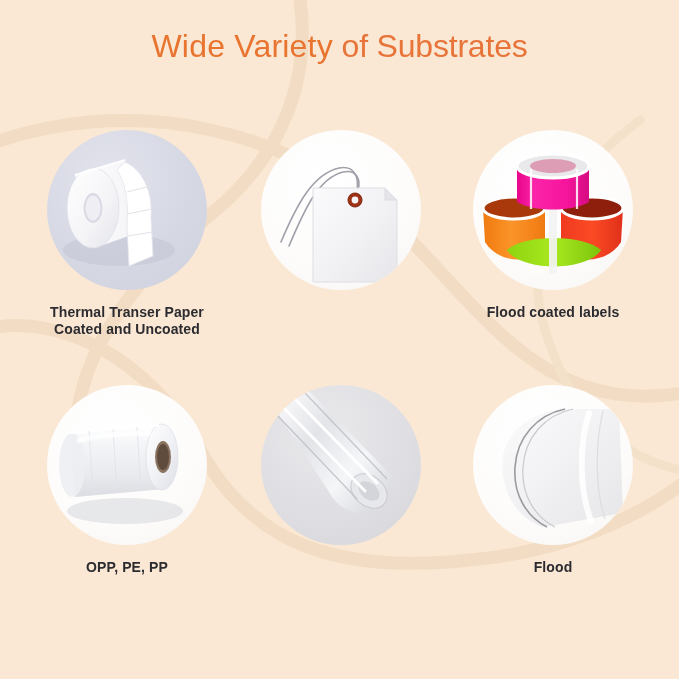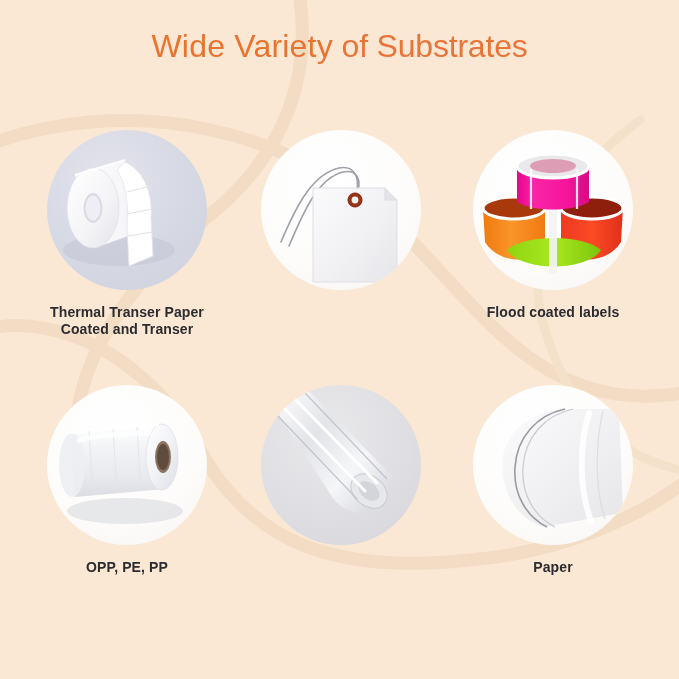--- a/index.html
+++ b/index.html
@@ -162,21 +162,21 @@
               <path d="M80 84 L105 79"></path>
               <path d="M81 106 L105 102"></path>
             </g>
 
             <path d="M28 45 L78 30" stroke="#ffffff" stroke-width="2" fill="none" opacity="0.9"></path>
           </svg>
         </div>
       </div>
       <div class="caption">
         <span>Thermal Transer Paper</span>
-        <span class="l2">Coated and Transer</span>
+        <span class="l2">Coated and Uncoated</span>
       </div>
     </div>
 
     <div class="cell r1 c2">
       <div class="thumb">
         <div class="disc white">
           <svg viewBox="0 0 160 160" width="160" height="160">
             <defs>
               <linearGradient id="tagG" x1="0" y1="0" x2="1" y2="1">
                 <stop offset="0%" stop-color="#fbfbfc"></stop>
@@ -353,18 +353,18 @@
             <g stroke="#ffffff" stroke-width="6" fill="none" opacity="0.85" stroke-linecap="round">
               <path d="M116 28 C 106 60, 106 104, 118 136"></path>
             </g>
             <g stroke="#dcdce0" stroke-width="1.2" fill="none" opacity="0.9">
               <path d="M130 26 C 122 60, 122 104, 132 134"></path>
             </g>
           </svg>
         </div>
       </div>
       <div class="caption">
-        <span>Paper</span>
+        <span>Flood</span>
       </div>
     </div>
 
   </div>
 </div>
 
 </body></html>

